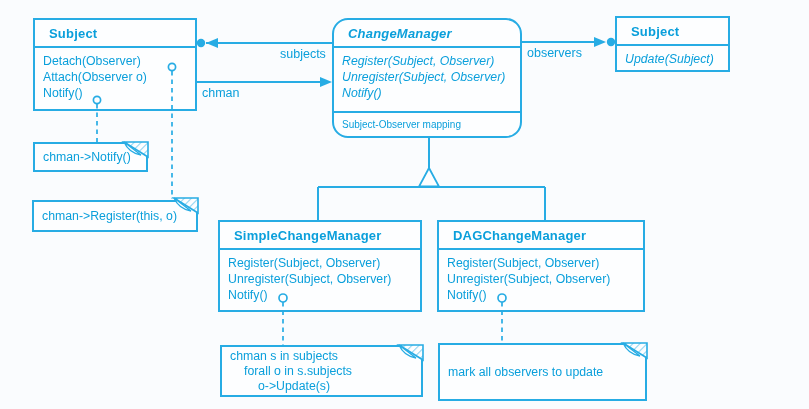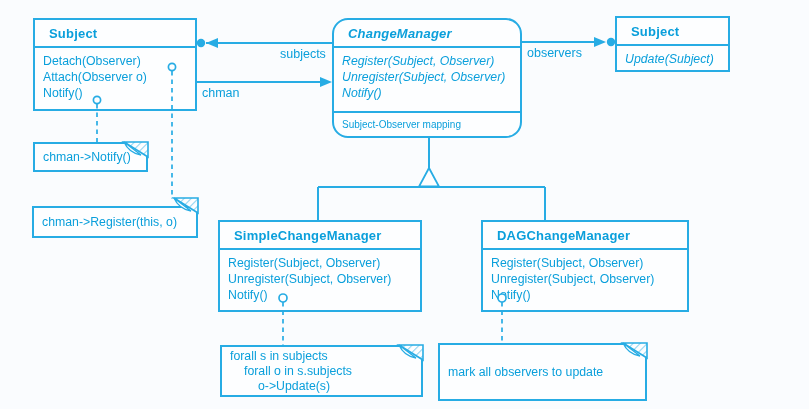--- a/index.html
+++ b/index.html
@@ -113,43 +113,43 @@
 
   <div class="class-box" style="left:218px;top:220px;width:204px;height:92px;">
     <div class="class-title">SimpleChangeManager</div>
     <div class="class-methods">
       <div>Register(Subject, Observer)</div>
       <div>Unregister(Subject, Observer)</div>
       <div>Notify()</div>
     </div>
   </div>
 
-  <div class="class-box" style="left:437px;top:220px;width:208px;height:92px;margin-left:44px;">
+  <div class="class-box" style="left:437px;top:220px;width:208px;height:92px;">
     <div class="class-title">DAGChangeManager</div>
     <div class="class-methods">
       <div>Register(Subject, Observer)</div>
       <div>Unregister(Subject, Observer)</div>
       <div>Notify()</div>
     </div>
   </div>
 
   <div class="assoc-label" style="left:280px;top:47px;">subjects</div>
   <div class="assoc-label" style="left:202px;top:86px;">chman</div>
   <div class="assoc-label" style="left:527px;top:46px;">observers</div>
 
   <div class="note" style="left:33px;top:142px;width:115px;height:30px;">
     <div>chman-&gt;Notify()</div>
   </div>
 
-  <div class="note" style="left:32px;top:206px;width:166px;height:32px;">
+  <div class="note" style="left:32px;top:200px;width:166px;height:32px;">
     <div>chman-&gt;Register(this, o)</div>
   </div>
 
   <div class="note" style="left:220px;top:345px;width:203px;height:52px;">
-    <div>forall s in subjects</div>
+    <div>chman s in subjects</div>
     <div class="indent-1">forall o in s.subjects</div>
     <div class="indent-2">o-&gt;Update(s)</div>
   </div>
 
   <div class="note" style="left:438px;top:343px;width:209px;height:58px;">
     <div>mark all observers to update</div>
   </div>
 
   <svg class="overlay" width="809" height="409" viewBox="0 0 809 409" xmlns="http://www.w3.org/2000/svg">
     <defs>

